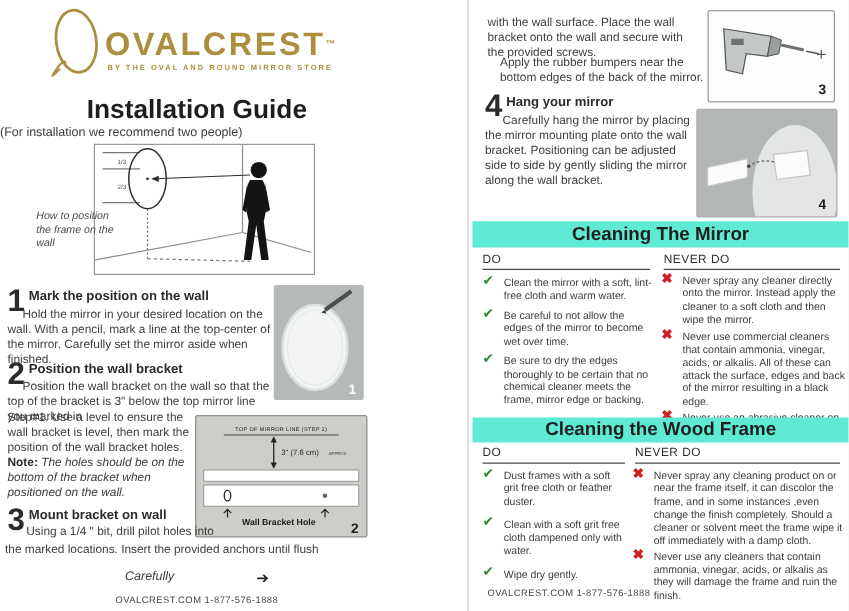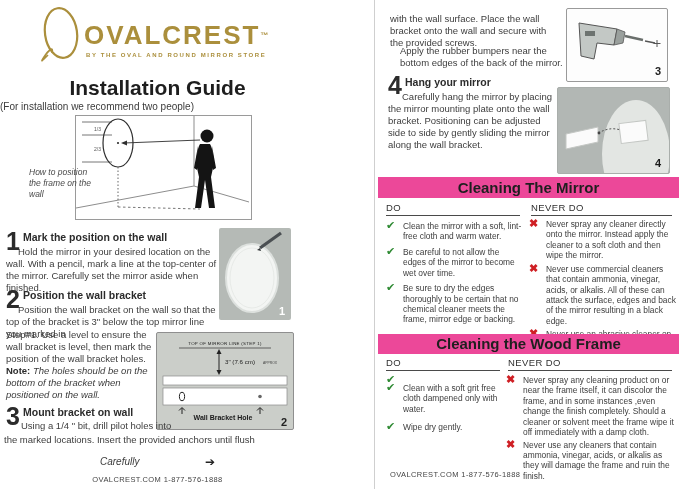--- a/index.html
+++ b/index.html
@@ -31,21 +31,21 @@
   .fig{border-radius:2px;}
   .fig1{background:#b5bab6;}
   .fig2{background:#cbcec9; border:1px solid #8f8f8f;}
   .fig3{background:#fdfdfd; border:1px solid #9a9a9a;}
   .fig4{background:#b2b7b4; border:1px solid #a9aeab;}
 
   .continued{font-style:italic; font-size:10px; color:#3b3b3b;}
   .arrow-glyph{font-size:12px; color:#222;}
   .footer-text{font-size:7.5px; letter-spacing:0.4px; color:#444;}
 
-  .band{background:#ec4899; text-align:center; font-weight:bold; color:#1f1f1f; font-size:15px; line-height:21px;}
+  .band{background:#5eead4; text-align:center; font-weight:bold; color:#1f1f1f; font-size:15px; line-height:21px;}
   .col-head{font-size:9.5px; color:#2f2f2f; letter-spacing:0.4px; border-bottom:1px solid #4a4a4a; padding-bottom:2px;}
   .item{position:relative; padding-left:17px; margin-bottom:5px; font-size:8.4px; line-height:1.24; color:#3d3d3d;}
   .icon{position:absolute; left:0; top:-2px; font-size:11px;}
   .check{color:#2f8a33;}
   .xmark{color:#cf1f24; font-weight:bold;}
 </style>
 </head>
 <body>
 
 <div class="sheet">
@@ -206,20 +206,21 @@
     </div>
   </div>
 
   <div class="abs band" style="left:378px; top:334px; width:301px; height:20px; line-height:20px;">Cleaning the Wood Frame</div>
   <div class="abs col-head" style="left:386px; top:357px; width:114px;">DO</div>
   <div class="abs col-head" style="left:508px; top:357px; width:164px;">NEVER DO</div>
 
   <div class="abs" style="left:386px; top:375px; width:114px;">
     <div class="item" style="margin-bottom:8px;">
       <span class="icon check">✔</span>
+      <span>Dust frames with a soft grit free cloth or feather duster.</span>
     </div>
     <div class="item" style="margin-bottom:8px;">
       <span class="icon check">✔</span>
       <span>Clean with a soft grit free cloth dampened only with water.</span>
     </div>
     <div class="item">
       <span class="icon check">✔</span>
       <span>Wipe dry gently.</span>
     </div>
   </div>

